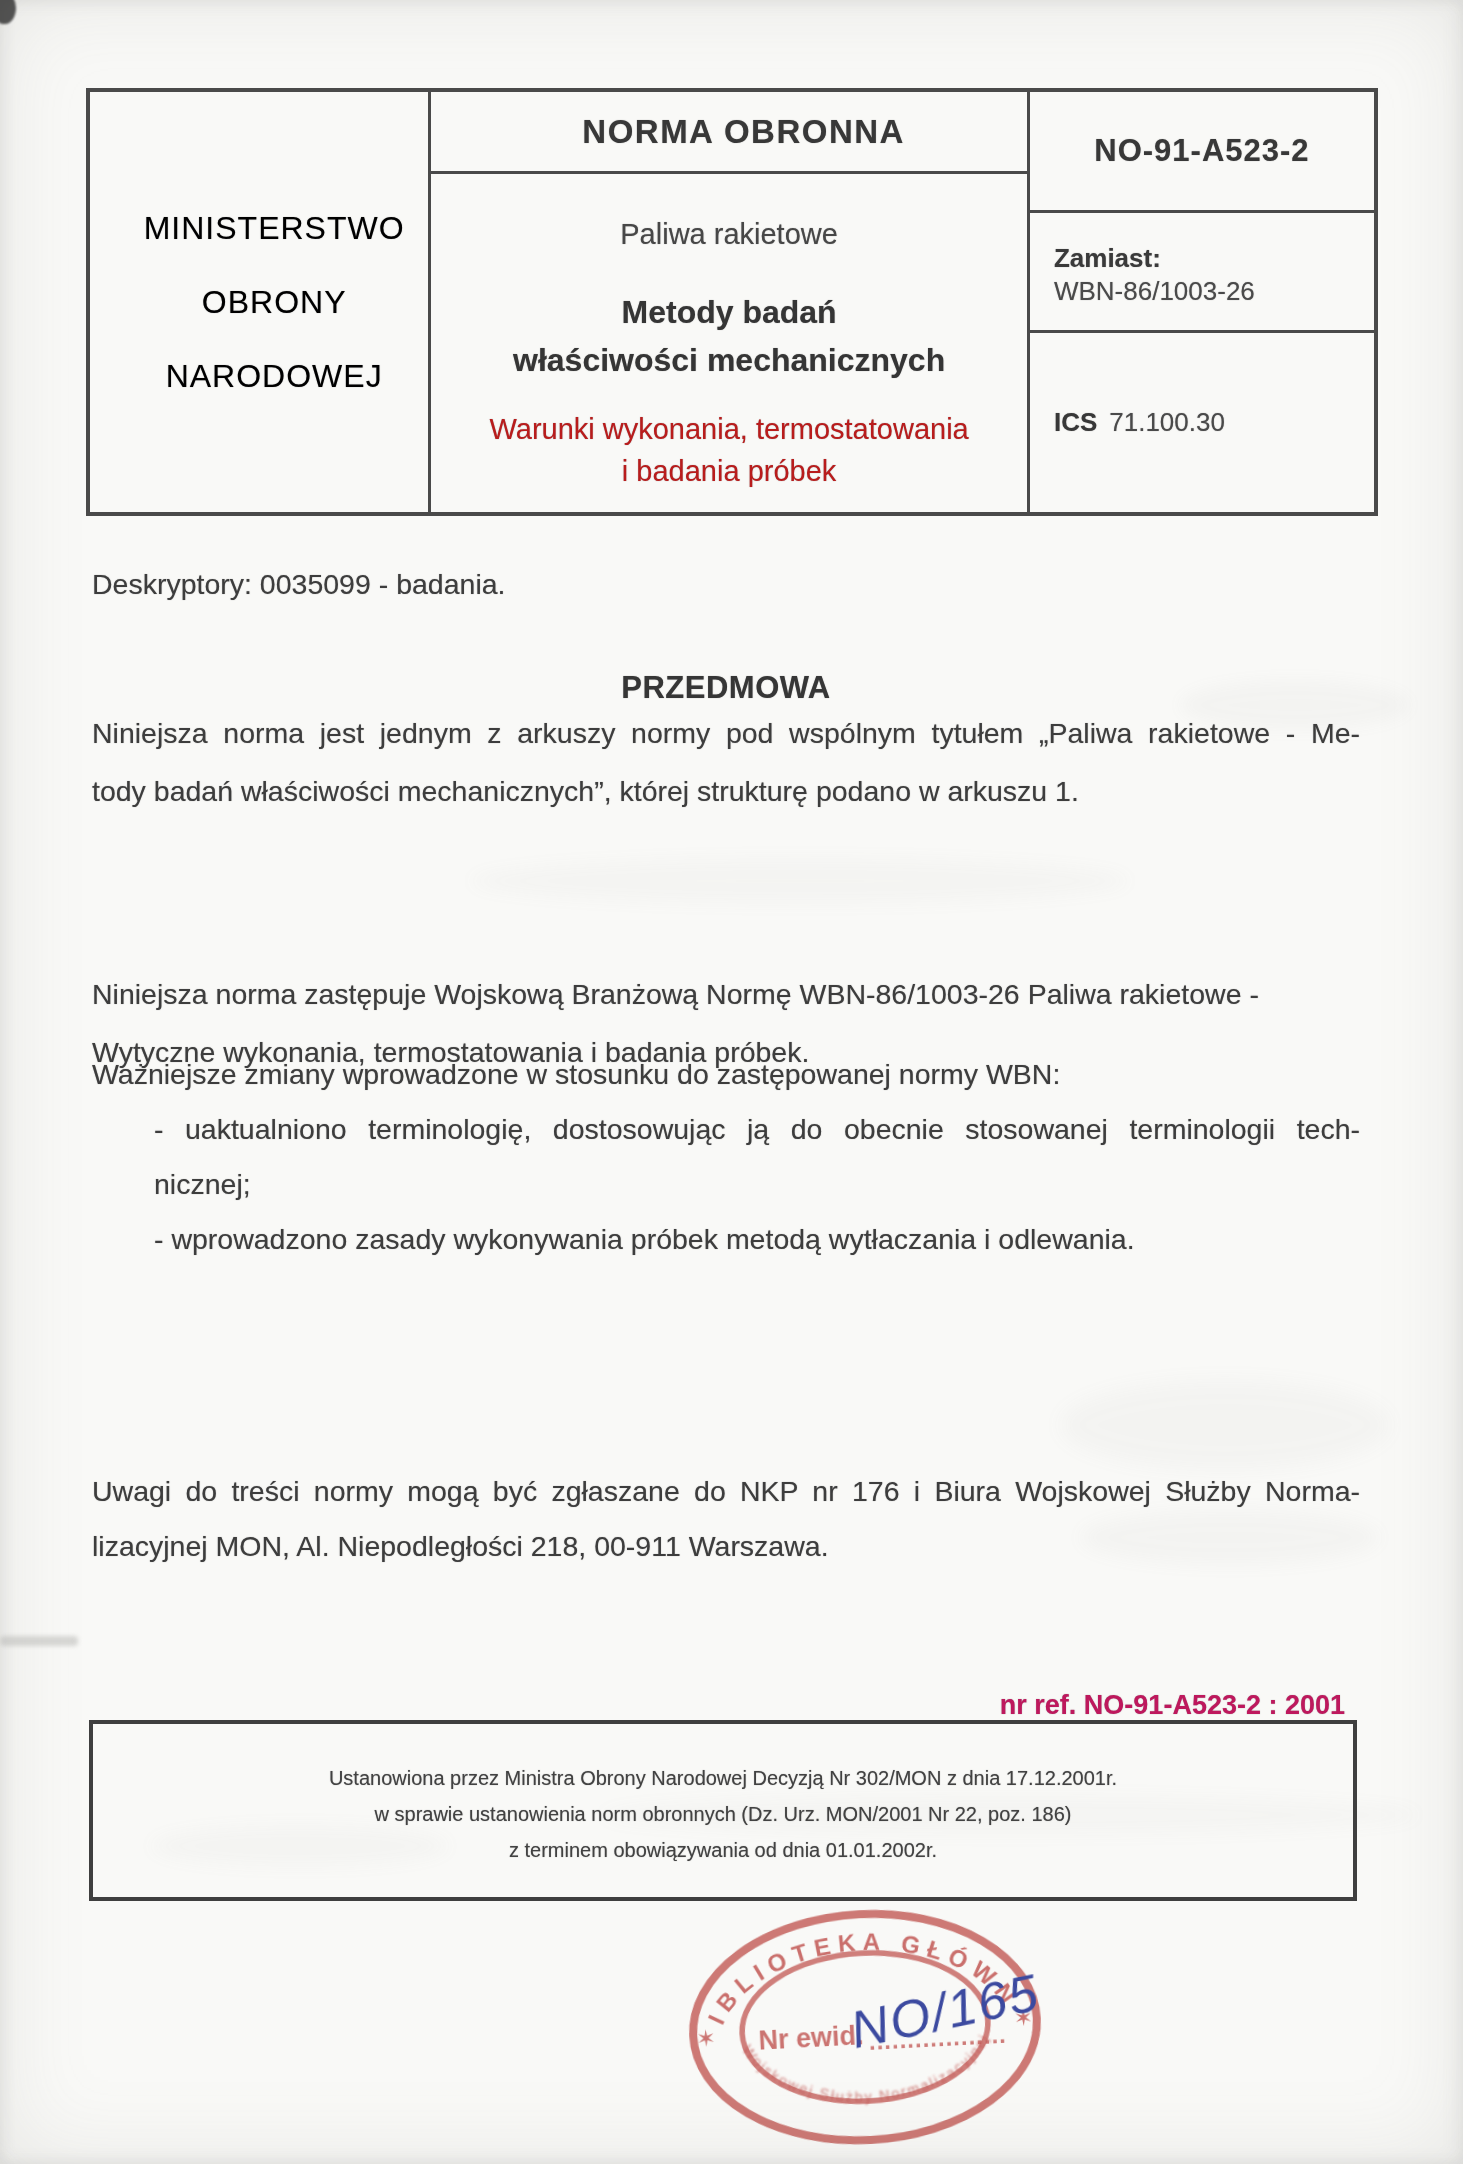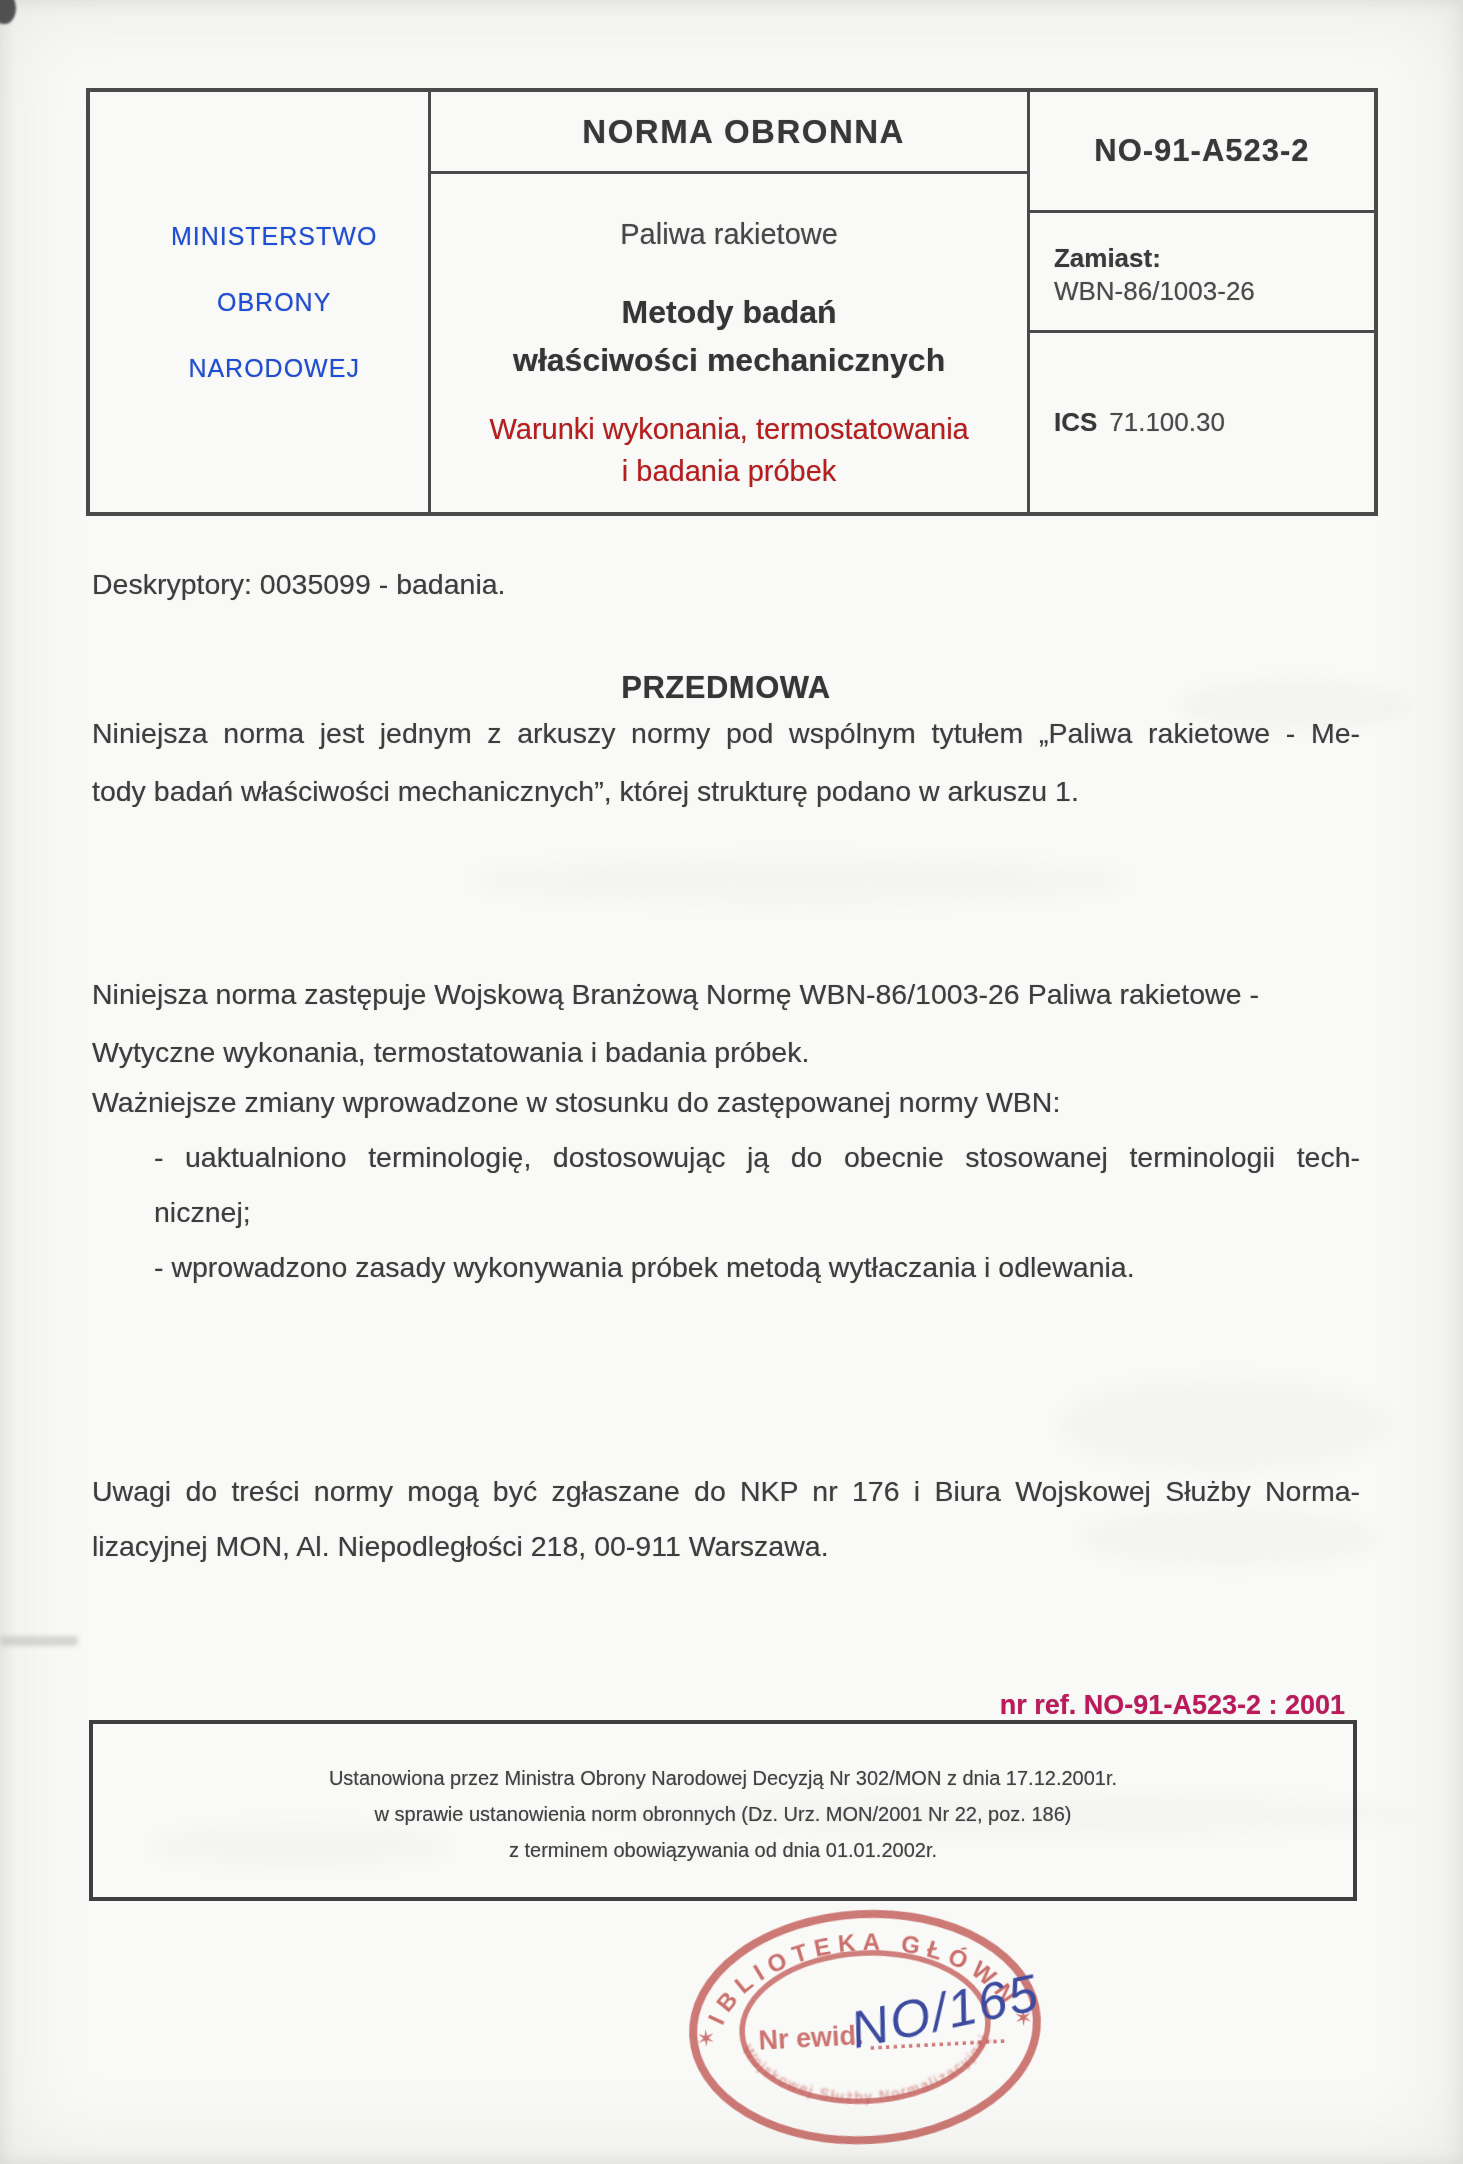--- a/index.html
+++ b/index.html
@@ -18,21 +18,21 @@
 
   
   .hdr{
     position:absolute;left:86px;top:88px;width:1292px;height:428px;
     border:4px solid #4a4a4a;display:flex;
   }
   .hdr .col{height:100%;}
   .col-left{
     width:343px;border-right:3px solid #4a4a4a;
     display:flex;flex-direction:column;justify-content:center;align-items:center;
-    row-gap:37px;font-size:25px;letter-spacing:1px;color:#1d4ed8;padding-left:30px;
+    row-gap:37px;font-size:32px;letter-spacing:1px;color:#000000;padding-left:30px;
   }
   .col-mid{width:602px;border-right:3px solid #4a4a4a;display:flex;flex-direction:column;}
   .mid-top{
     height:82px;border-bottom:3px solid #4a4a4a;
     display:flex;align-items:center;justify-content:center;
     font-size:33px;font-weight:bold;letter-spacing:1.5px;color:#383838;padding-left:29px;
   }
   .mid-lower{flex:1;text-align:center;}
   .subject{margin-top:42px;font-size:29px;line-height:36px;color:#474747;}
   .title-bold{margin-top:36px;font-size:32px;font-weight:bold;line-height:48px;color:#353535;}
@@ -53,21 +53,21 @@
   .descriptors{position:absolute;left:92px;top:568px;font-size:28.5px;}
   .fw-heading{
     position:absolute;left:92px;top:670px;width:1268px;
     text-align:center;font-size:31px;font-weight:bold;letter-spacing:.5px;color:#363636;
   }
   .para{position:absolute;left:92px;width:1268px;font-size:28.5px;}
   .para .ln{line-height:58px;white-space:nowrap;}
   .para .ln.j{white-space:normal;text-align:justify;text-align-last:justify;}
   .p1{top:704px;}
   .p2{top:965px;}
-  .changes{top:1075px;}
+  .changes{top:1047px;}
   .changes .ln{line-height:55px;}
   .changes .indent{padding-left:62px;}
   .p4{top:1464px;}
   .p4 .ln{line-height:55px;}
 
   .ref-line{
     position:absolute;left:92px;top:1690px;width:1253px;
     text-align:right;font-size:27px;font-weight:bold;color:#be185d;
   }
 

